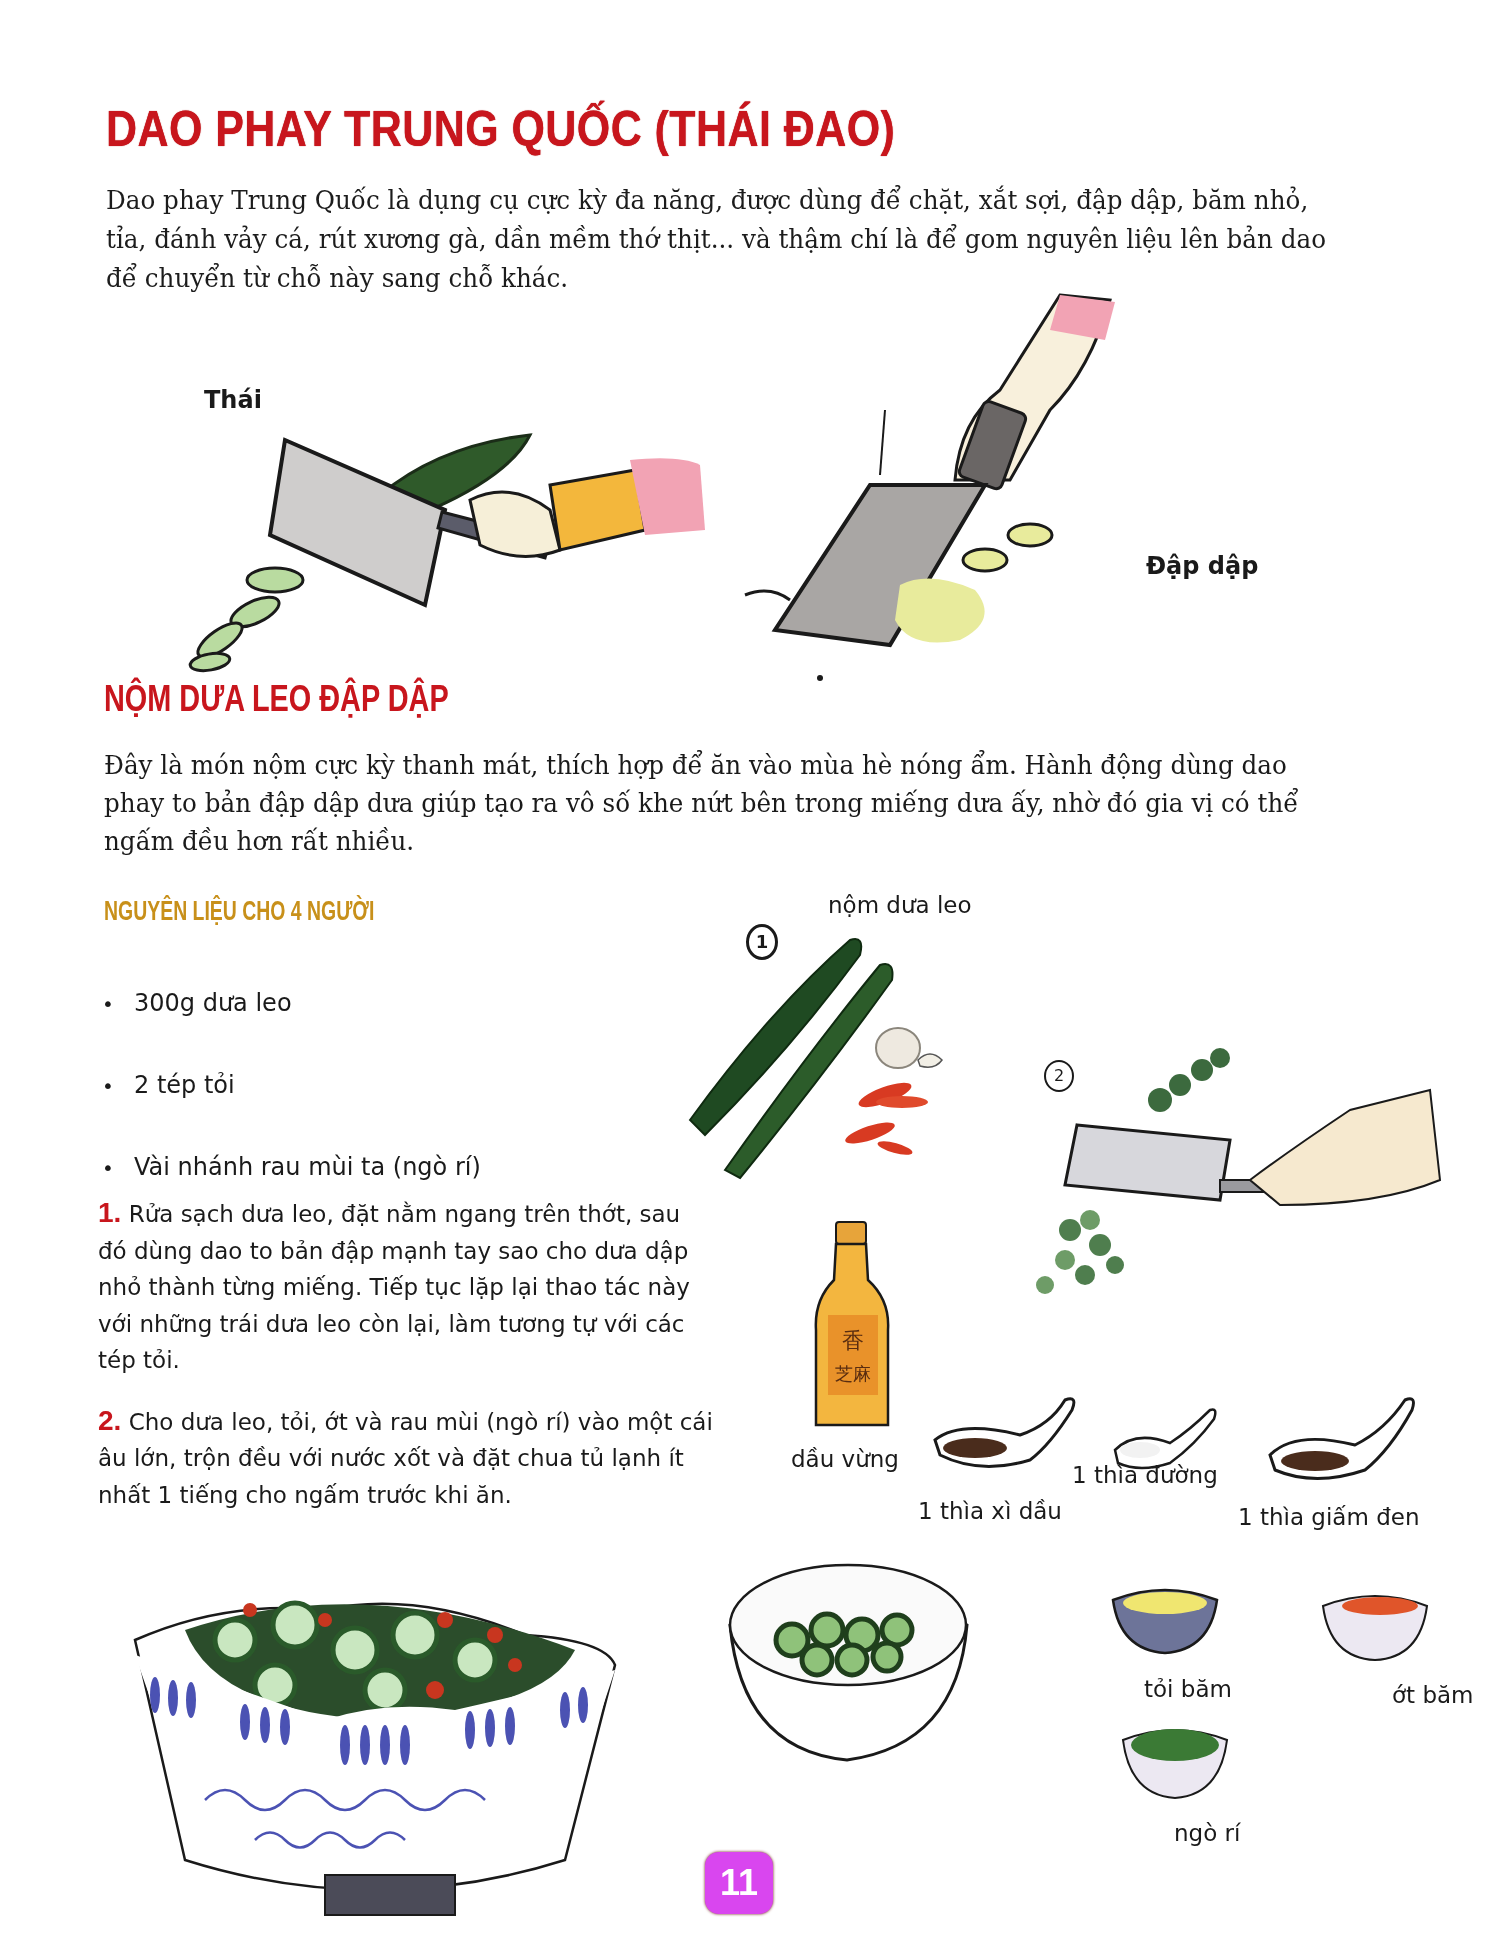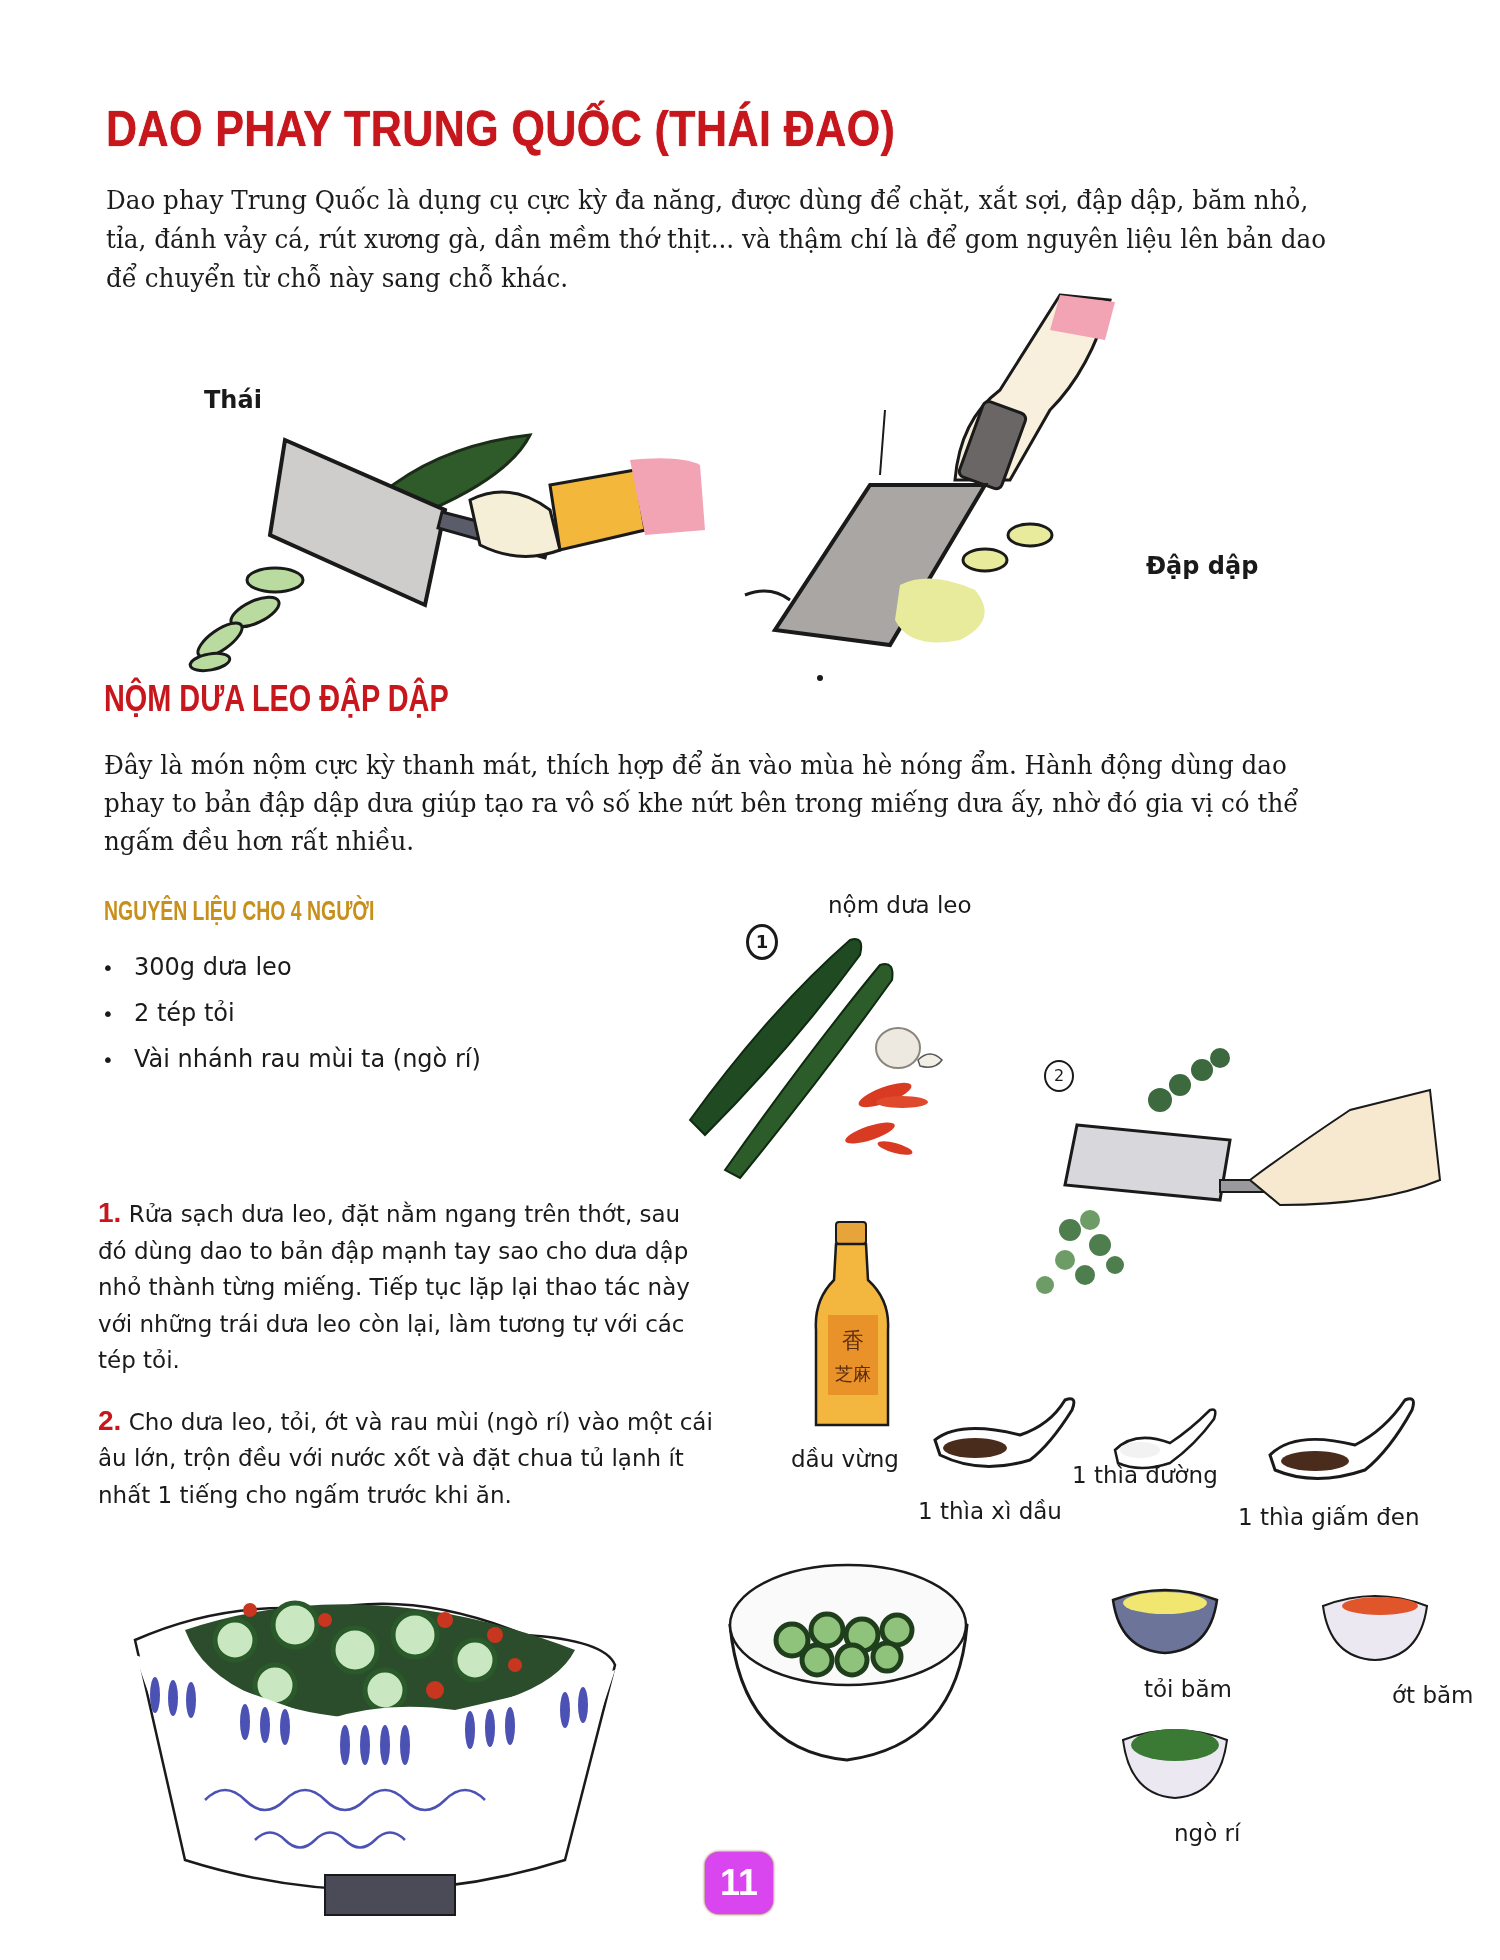--- a/index.html
+++ b/index.html
@@ -12,21 +12,21 @@
   .intro { left:106px; top:180px; width:1300px; font-family:"DejaVu Serif", serif; font-size:26.5px;
            line-height:39px; color:#1c1c1c; }
   .intro-line { display:block; white-space:nowrap; transform:scaleX(0.93); transform-origin:left; }
   .label-hand { font-family:"DejaVu Sans", sans-serif; font-weight:bold; font-size:24px; color:#1a1a1a; }
   .sec-heading { left:104px; top:678px; font-family:"Liberation Sans", sans-serif; font-weight:bold; font-size:37px;
            color:#c8161d; transform:scaleX(0.78); transform-origin:left top; white-space:nowrap; }
   .para2 { left:104px; top:746px; width:1300px; font-family:"DejaVu Serif", serif; font-size:26.5px; line-height:38px; }
   .ing-head { left:104px; top:896px; font-family:"Liberation Sans", sans-serif; font-weight:bold; font-size:27px;
            color:#c8901a; transform:scaleX(0.72); transform-origin:left top; white-space:nowrap; }
   .ing-list { left:96px; top:945px; margin:0; padding:0; list-style:none; }
-  .ing-list li { font-family:"DejaVu Sans", sans-serif; font-size:24px; line-height:45px; white-space:nowrap; }
+  .ing-list li { font-family:"DejaVu Sans", sans-serif; font-size:24px; line-height:45px; white-space:nowrap;margin-top:36px; }
   .ing-list .dot { display:inline-block; width:32px; font-size:20px; text-align:left; padding-left:6px; }
   .steps { left:98px; top:1195px; width:620px; font-family:"DejaVu Sans", sans-serif; font-size:23px; line-height:36.5px; }
   .step { margin:0 0 24px 0; }
   .step-num { color:#c8161d; font-family:"Liberation Sans", sans-serif; font-weight:bold; font-size:28px; }
   .caption { font-family:"DejaVu Sans", sans-serif; font-size:23px; color:#1a1a1a; white-space:nowrap; }
   .page-num { left:705px; top:1852px; width:68px; height:62px; background:#d946ef; border-radius:14px;
               color:#fff; font-family:"Liberation Sans", sans-serif; font-weight:bold; font-size:36px;
               text-align:center; line-height:62px; box-shadow:0 0 3px #6a0f0c; }
   svg { position:absolute; overflow:visible; }
 </style>

